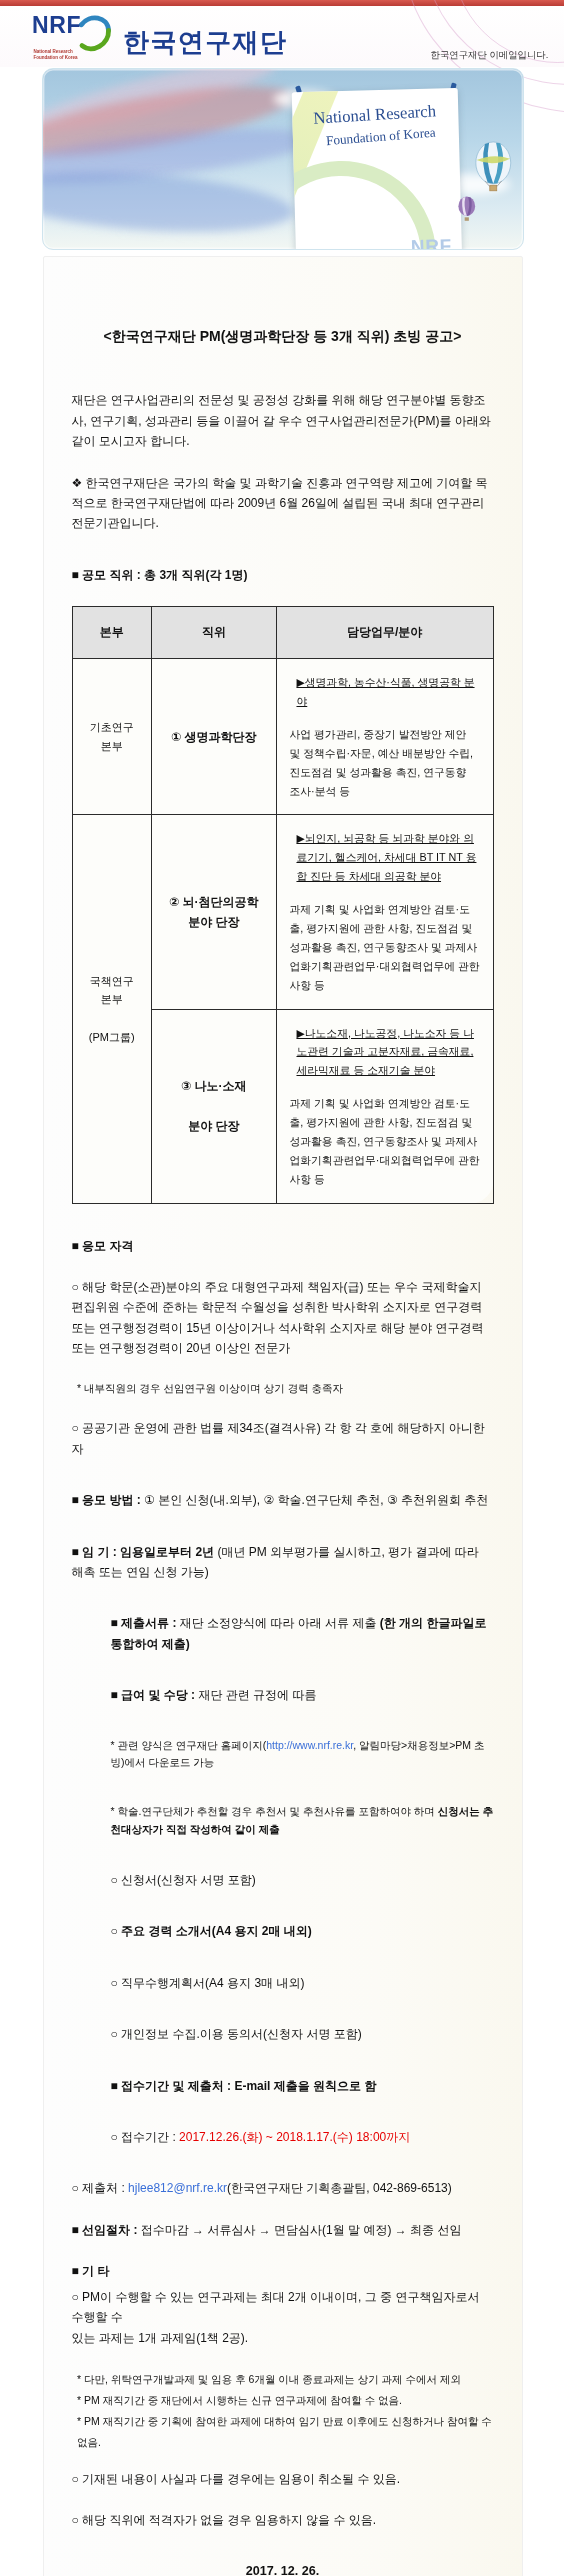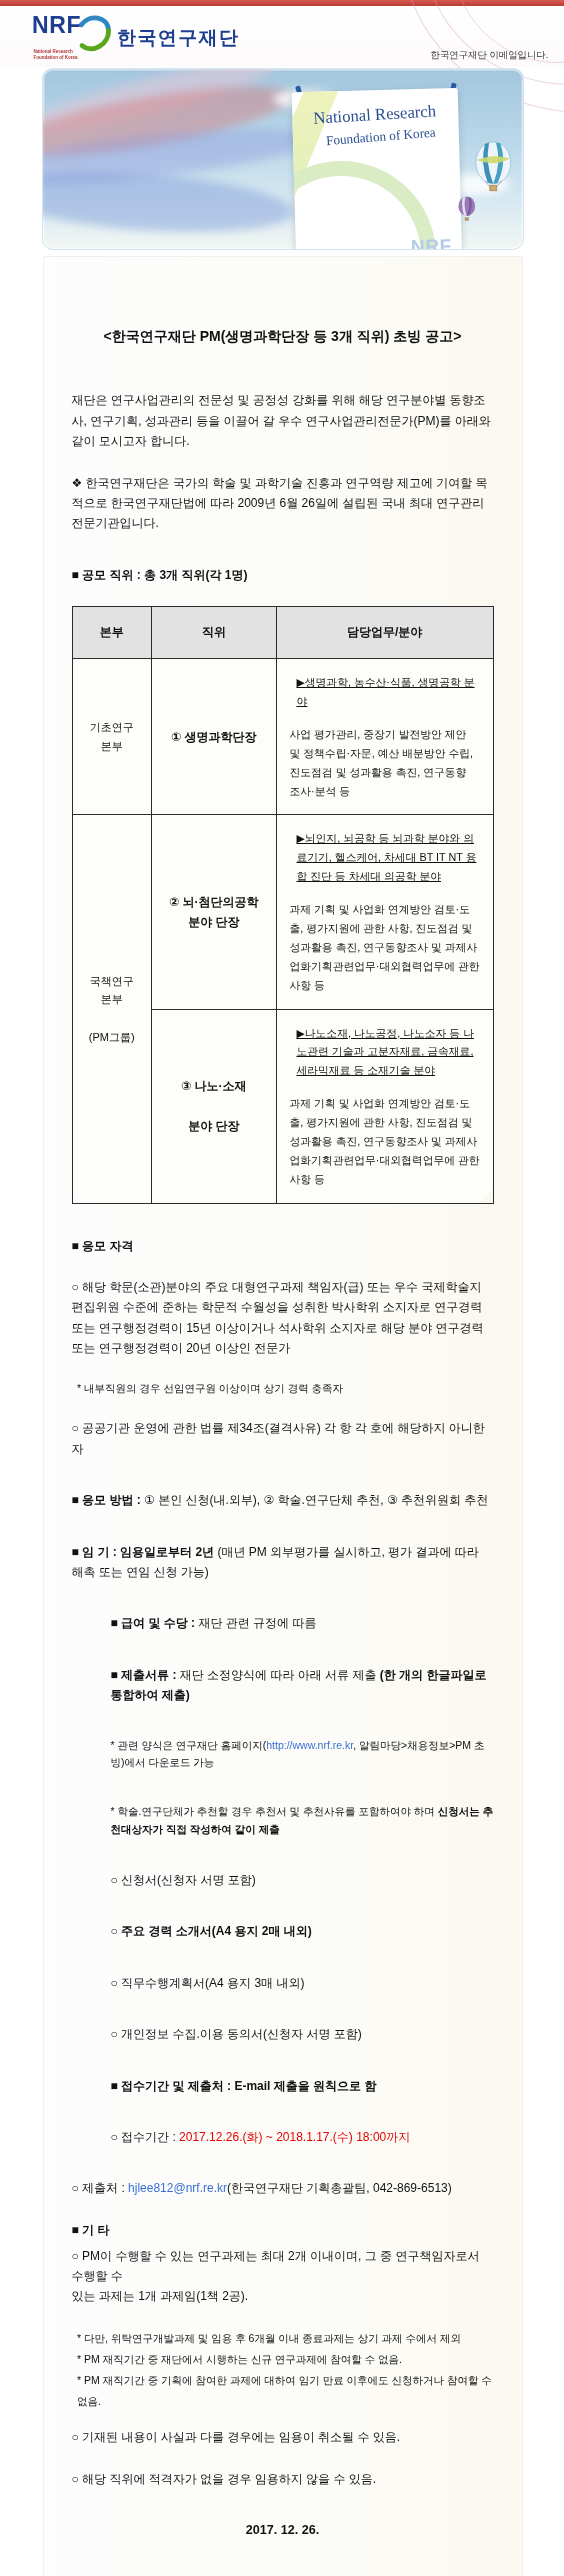--- a/index.html
+++ b/index.html
@@ -11,21 +11,21 @@
   .header{height:61px;position:relative;background:linear-gradient(180deg,#fff, #fdfafc);}
   .swirls{position:absolute;right:-42px;top:-28px;width:223px;height:139px;pointer-events:none;}
   .swirls div{position:absolute;border:0.7px solid rgba(214,160,205,.45);border-radius:50%;}
   .sw1{width:209px;height:209px;right:-56px;top:-126px;}
   .sw2{width:293px;height:265px;right:-112px;top:-160px;border-color:rgba(190,170,220,.4);}
   .sw3{width:363px;height:328px;right:-160px;top:-195px;border-color:rgba(230,180,200,.35);}
   .logo{position:absolute;left:32px;top:8.4px;display:flex;align-items:flex-start;}
   .nrf-word{font-size:23px;font-weight:bold;color:#1d3e90;letter-spacing:0.7px;line-height:1;margin-top:8.4px;}
   .nrf-swoosh{margin-left:-8.4px;margin-top:1.4px;}
   .nrf-sub{position:absolute;left:1.4px;top:35px;font-size:4.5px;color:#b03a33;line-height:1.25;font-weight:bold;width:63px;}
-  .org-name{font-size:19px;font-weight:bold;color:#1d3e90;margin-left:5px;margin-top:11px;letter-spacing:1.4px;}
+  .org-name{font-size:26px;font-weight:bold;color:#1d3e90;margin-left:11px;margin-top:11px;letter-spacing:1.4px;}
   .email-notice{position:absolute;right:16.7px;bottom:4.2px;font-size:9.4px;color:#333;}
 
   
   .banner{width:480px;height:180px;margin:1.4px auto 0;border-radius:11px;position:relative;overflow:hidden;
     background:linear-gradient(180deg,#a3c6de 0%,#b9d7e9 40%,#dcebf2 78%,#f2f7f3 100%);
     border:0.7px solid #cfe4ee;box-shadow:inset 0 0 0 1.4px rgba(255,255,255,.55);}
   .streak{position:absolute;border-radius:50%;filter:blur(4.9px);}
   .st1{width:293px;height:49px;left:-42px;top:28px;background:rgba(214,120,120,.45);transform:rotate(-10deg);}
   .st2{width:328px;height:42px;left:-56px;top:66px;background:rgba(140,150,220,.40);transform:rotate(-6deg);}
   .st3{width:300px;height:56px;left:-49px;top:105px;background:rgba(120,150,215,.45);transform:rotate(4deg);}
@@ -187,40 +187,41 @@
 
     <p class="blk b">■ 응모 자격</p>
     <p class="blk">○ 해당 학문(소관)분야의 주요 대형연구과제 책임자(급) 또는 우수 국제학술지 편집위원 수준에 준하는 학문적 수월성을 성취한 박사학위 소지자로 연구경력 또는 연구행정경력이 15년 이상이거나 석사학위 소지자로 해당 분야 연구경력 또는 연구행정경력이 20년 이상인 전문가</p>
     <p class="blk note ind-s">* 내부직원의 경우 선임연구원 이상이며 상기 경력 충족자</p>
     <p class="blk-lg">○ 공공기관 운영에 관한 법률 제34조(결격사유) 각 항 각 호에 해당하지 아니한 자</p>
 
     <p class="blk-lg"><span class="b">■ 응모 방법 : </span><span>① 본인 신청(내.외부), ② 학술.연구단체 추천, ③ 추천위원회 추천</span></p>
 
     <p class="blk-lg"><span class="b">■ 임 기 : </span><span class="b">임용일로부터 2년 </span><span> (매년 PM 외부평가를 실시하고, 평가 결과에 따라 해촉 또는 연임 신청 가능)</span></p>
 
+    <p class="blk-lg ind"><span class="b">■ 제출서류 : </span><span>재단 소정양식에 따라 아래 서류 제출 </span><span class="b">(한 개의 한글파일로 통합하여 제출)</span></p>
+
     <p class="blk-lg ind"><span class="b">■ 급여 및 수당 : </span><span>재단 관련 규정에 따름</span></p>
-
-    <p class="blk-lg ind"><span class="b">■ 제출서류 : </span><span>재단 소정양식에 따라 아래 서류 제출 </span><span class="b">(한 개의 한글파일로 통합하여 제출)</span></p>
 
     <p class="blk-lg ind note"><span>* 관련 양식은 연구재단 홈페이지(</span><a class="blue">http://www.nrf.re.kr</a><span>, 알림마당&gt;채용정보&gt;PM 초빙)에서 다운로드 가능</span></p>
 
     <p class="blk-lg ind note"><span>* 학술.연구단체가 추천할 경우 추천서 및 추천사유를 포함하여야 하며 </span><span class="b">신청서는 추천대상자가 직접 작성하여 같이 제출</span></p>
 
     <p class="blk-lg ind">○ 신청서(신청자 서명 포함)</p>
 
     <p class="blk-lg ind b">○ 주요 경력 소개서(A4 용지 2매 내외)</p>
     <p class="blk-lg ind">○ 직무수행계획서(A4 용지 3매 내외)</p>
     <p class="blk-lg ind">○ 개인정보 수집.이용 동의서(신청자 서명 포함)</p>
 
     <p class="blk-lg ind"><span class="b">■ 접수기간 및 제출처 : </span><span class="b">E-mail 제출을 원칙으로 함</span></p>
 
     <p class="blk-lg ind"><span>○ 접수기간 : </span><span class="red">2017.12.26.(화) ~ 2018.1.17.(수) 18:00까지</span></p>
 
     <p class="blk"><span>○ 제출처 : </span><a class="blue">hjlee812@nrf.re.kr</a><span>(한국연구재단 기획총괄팀, 042-869-6513)</span></p>
 
+    <p class="blk"><span class="b">■ 선임절차 : </span><span>접수마감 → 서류심사 → 면담심사(1월 말 예정) → 최종 선임</span></p>
 
     <p class="tight b">■ 기 타</p>
     <p class="blk pre">○ PM이 수행할 수 있는 연구과제는 최대 2개 이내이며, 그 중 연구책임자로서 수행할 수
 있는 과제는 1개 과제임(1책 2공).</p>
     <div class="ind-s note" style="line-height:2.0;margin-bottom:15.3px;">
       <div>* 다만, 위탁연구개발과제 및 임용 후 6개월 이내 종료과제는 상기 과제 수에서 제외</div>
       <div>* PM 재직기간 중 재단에서 시행하는 신규 연구과제에 참여할 수 없음.</div>
       <div>* PM 재직기간 중 기획에 참여한 과제에 대하여 임기 만료 이후에도 신청하거나 참여할 수 없음.</div>
     </div>
     <p class="blk">○ 기재된 내용이 사실과 다를 경우에는 임용이 취소될 수 있음.</p>

